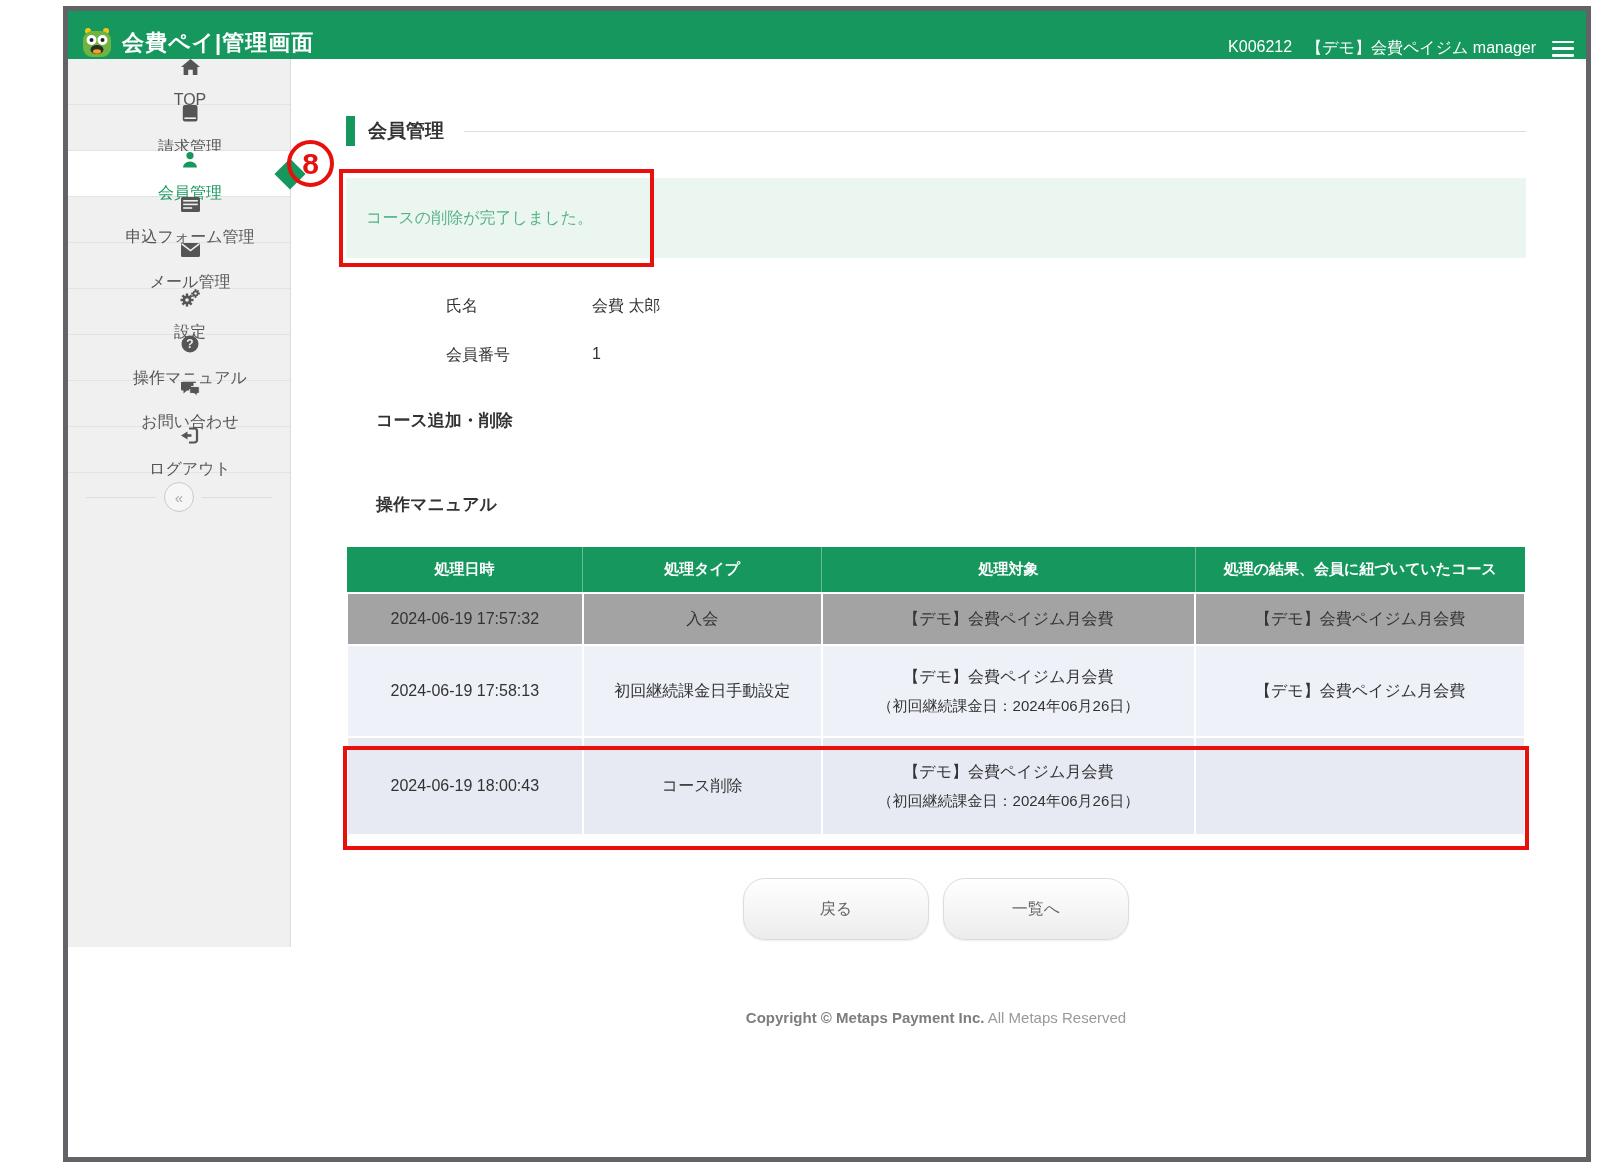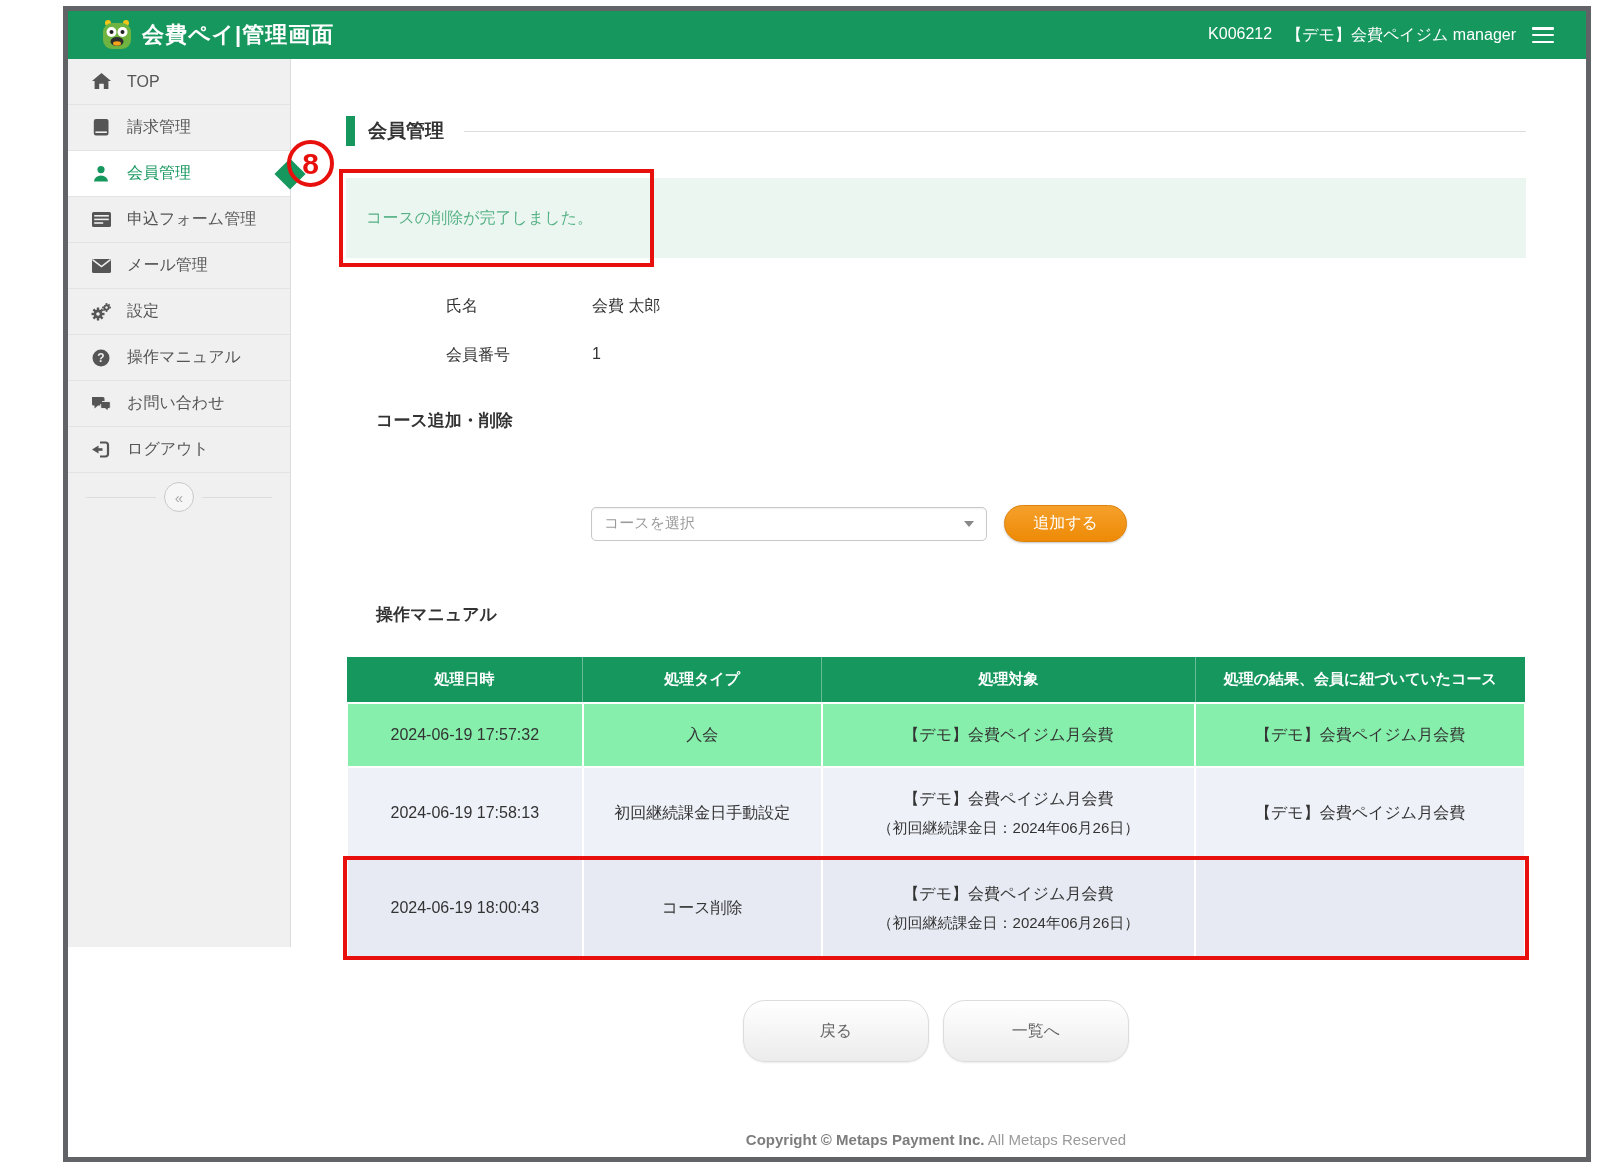--- a/index.html
+++ b/index.html
@@ -3,37 +3,37 @@
 <meta charset="utf-8">
 <style>
   * { margin:0; padding:0; box-sizing:border-box; }
   html,body { width:1598px; height:1175px; background:#fff;
     font-family:"Liberation Sans","DejaVu Sans",sans-serif; }
 
   .frame { position:absolute; left:63px; top:6px; width:1528px; height:1156px;
     border:5px solid #626366; background:#fff; overflow:hidden; }
 
   
-  .app-header { height:48px; background:#16975e; display:flex; align-items:center;
-    justify-content:space-between; padding:0 32px; }
+  .app-header { height:48px; background:#16975e; display:flex; align-items:flex-end;
+    justify-content:space-between; padding:0 12px; }
   .brand { display:flex; align-items:center; gap:8px; color:#fff;
     font-size:22px; font-weight:bold; letter-spacing:1px; }
   .hdr-right { display:flex; align-items:center; gap:16px; color:#fff; font-size:16px; }
   .hdr-right .acct { display:flex; gap:14px;margin-left:14px; }
   .hamburger { width:22px; height:16px; display:flex; flex-direction:column;
     justify-content:space-between; cursor:pointer; }
   .hamburger span { height:2.5px; background:#fff; border-radius:1px; }
 
   
   .body-row { display:flex; }
   .sidebar { width:223px; background:#f0f0f1; border-right:1px solid #dcdcdc;
     min-height:888px; align-self:flex-start; }
   .side-item { height:46px; display:flex; align-items:center; gap:15px;
     padding-left:22px; border-bottom:1px solid #e3e3e3; color:#555;
-    font-size:16px; position:relative; cursor:pointer; background:transparent; }
+    font-size:16px; position:relative; cursor:pointer; background:transparent;flex-direction:column; }
   .side-item .ic { width:22px; display:flex; justify-content:center; color:#555; }
   .side-item.selected { background:#fff; color:#16975e; }
   .side-item.selected .ic { color:#16975e; }
   .side-item.selected .sel-arrow { position:absolute; right:-11px; top:50%;
     width:22px; height:22px; background:#16975e;
     transform:translateY(-50%) rotate(45deg); z-index:3; }
   .collapse-row { height:48px; display:flex; align-items:center; padding:0 18px; }
   .collapse-row::before,.collapse-row::after { content:""; flex:1; border-top:1px solid #ddd; }
   .collapse-btn { width:30px; height:30px; border-radius:50%; border:1px solid #c9c9c9;
     background:#f6f6f6; color:#a9a9a9; font-size:15px; display:flex;
@@ -79,21 +79,21 @@
   .history-title { margin-top:61px; }
 
   .table-wrap { position:relative; margin-top:31px; }
   table { width:100%; border-collapse:collapse; table-layout:fixed; }
   col.c0{width:20%;} col.c1{width:20.3%;} col.c2{width:31.7%;} col.c3{width:28%;}
   th { background:#16975e; color:#fff; font-size:15px; font-weight:bold; height:46px;
     border-left:1px solid rgba(255,255,255,.35); }
   th:first-child { border-left:none; }
   td { text-align:center; font-size:16px; color:#333; border:2px solid #fff;
     vertical-align:middle; }
-  tr.r0 td { background:#86efac; height:64px; }
+  tr.r0 td { background:#a3a3a3; height:52px; }
   tr.r1 td { background:#eef1f8; height:92px; }
   tr.r2 td { background:#e7eaf3; height:98px; }
   .sub { display:block; margin-top:9px; font-size:15px; }
   .sub:empty { display:none; }
   .red-box-row { position:absolute; left:-3px; right:-3px; top:199px; height:104px;
     border:4px solid #e8100c; pointer-events:none; z-index:4; }
 
   .actions { display:flex; justify-content:center; gap:14px; margin-top:42px; }
   .btn-gray { width:186px; height:62px; border-radius:22px; border:1px solid #dcdcdc;
     background:linear-gradient(#ffffff,#ececec); color:#666; font-size:16px;
@@ -281,27 +281,20 @@
           <span>会費 太郎</span>
         </div>
         <div class="field-row">
           <span class="field-label">会員番号</span>
           <span>1</span>
         </div>
       </div>
 
       <div class="section-title">コース追加・削除</div>
 
-      <div class="course-row">
-        <div class="select-box">
-          <span>コースを選択</span>
-          <span class="select-caret"></span>
-        </div>
-        <button class="btn-add">追加する</button>
-      </div>
 
       <div class="section-title history-title">操作マニュアル</div>
 
       <div class="table-wrap">
         <table>
           <colgroup>
               <col class="c0">
               <col class="c1">
               <col class="c2">
               <col class="c3">

